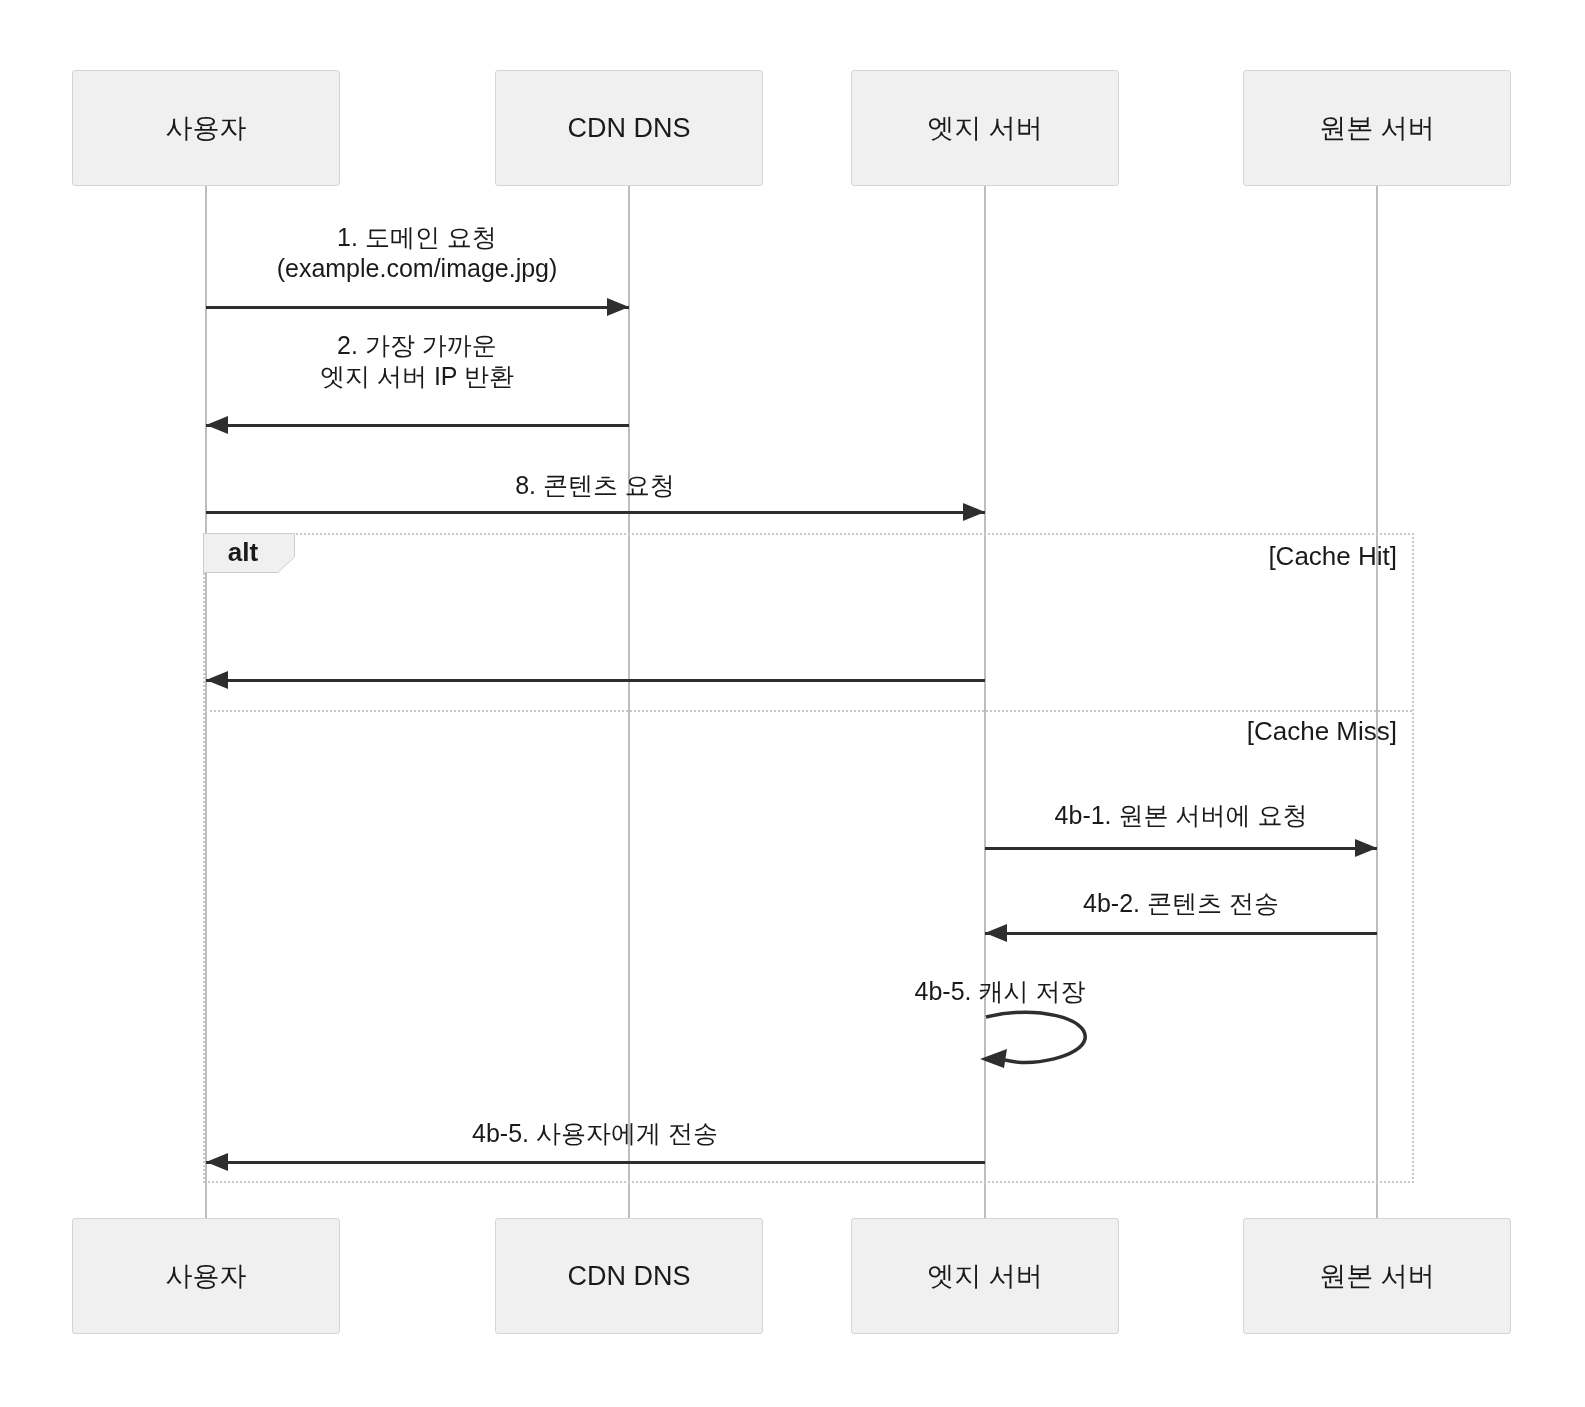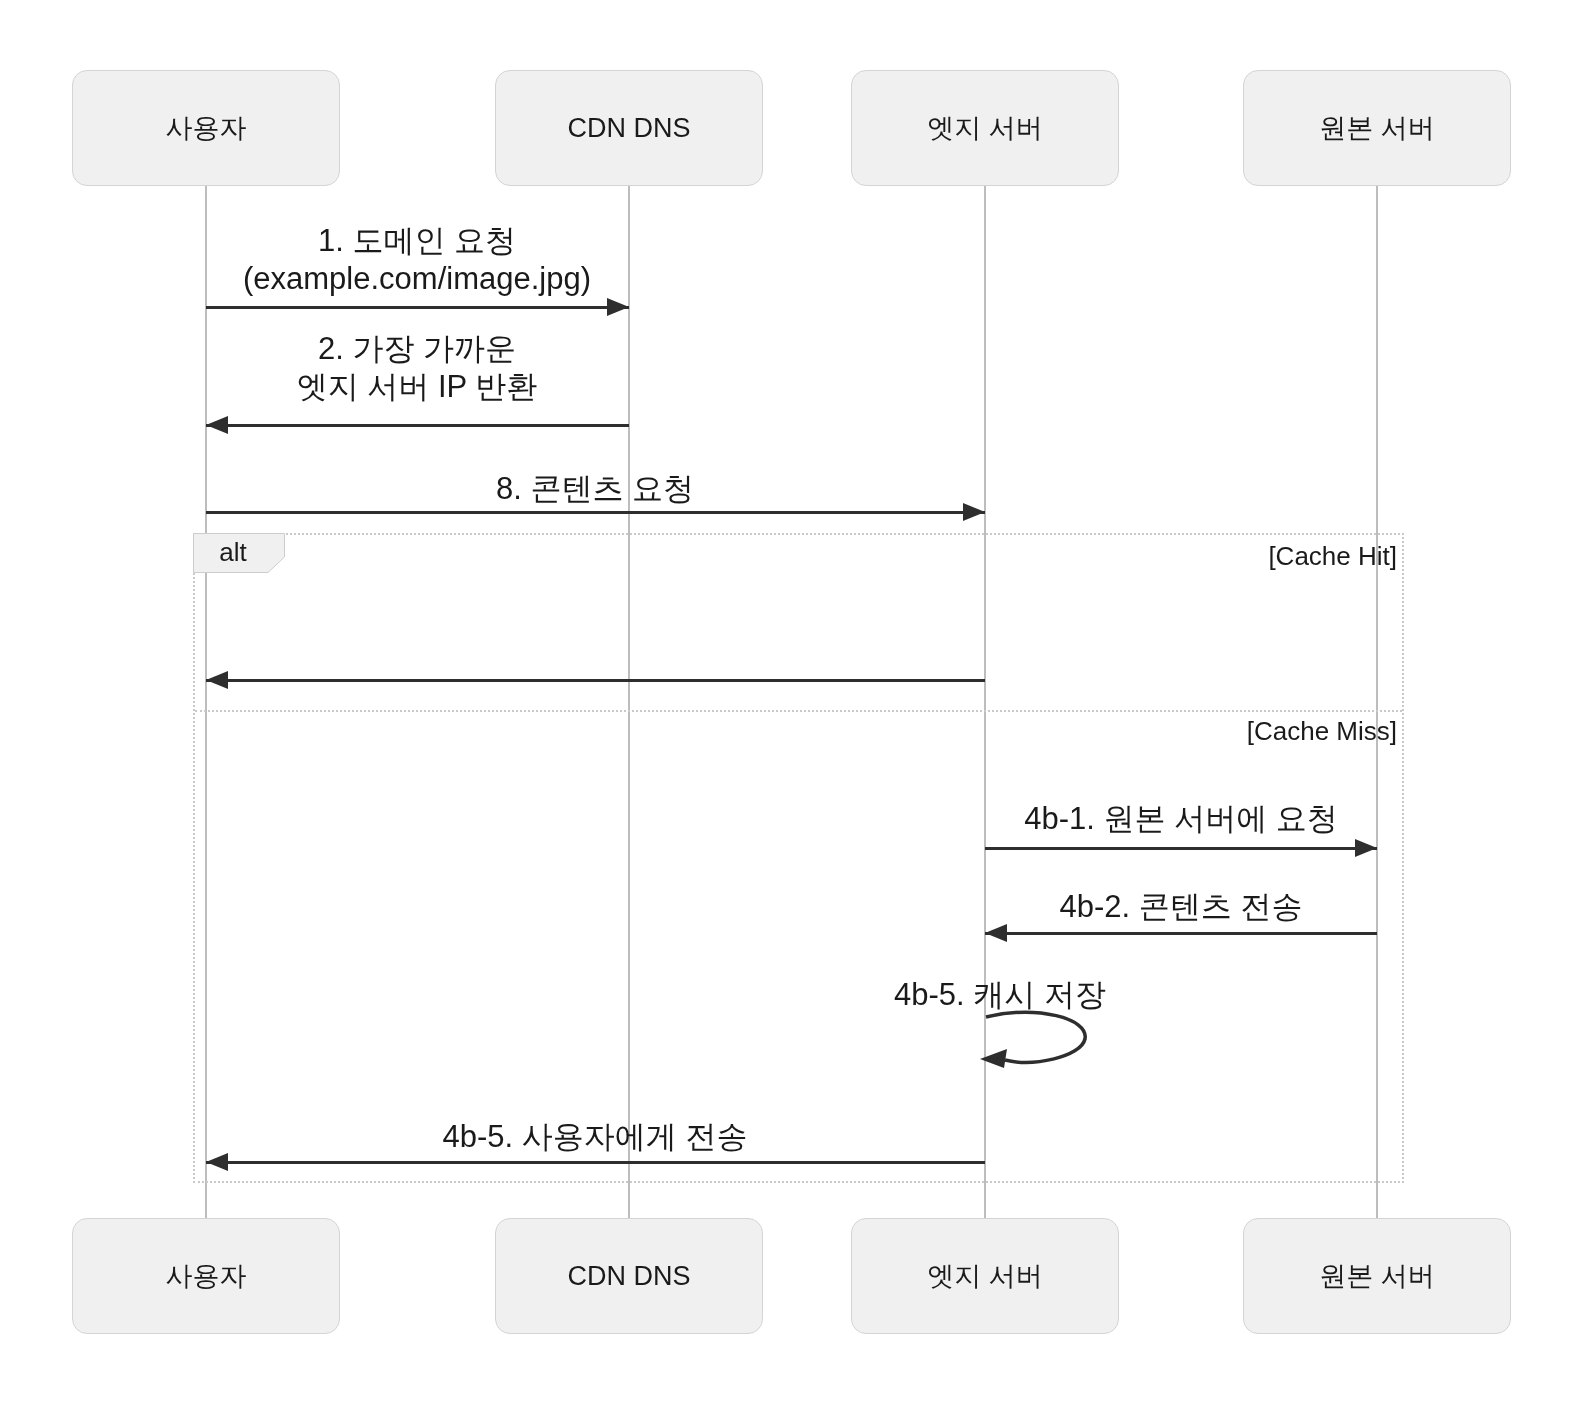--- a/index.html
+++ b/index.html
@@ -32,35 +32,35 @@
     width: 2px;
     background: var(--lifeline);
   }
 
   .actor {
     position: absolute;
     width: 268px;
     height: 116px;
     background: var(--actor-fill);
     border: 1px solid var(--actor-border);
-    border-radius: 15px;
+    border-radius: 3px;
     display: flex;
     align-items: center;
     justify-content: center;
     font-size: 27px;
     color: var(--text);
   }
   .actor.top    { top: 70px; }
   .actor.bottom { top: 1218px; }
 
   .msg-label {
     position: absolute;
     transform: translateX(-50%);
     text-align: center;
-    font-size: 31px;
+    font-size: 25px;
     line-height: 1.22;
     color: var(--text);
     white-space: pre-line;
   }
 
   .arrow {
     position: absolute;
     height: 3px;
     background: var(--arrow);
   }
@@ -70,25 +70,26 @@
     width: 0;
     height: 0;
     border-top: 9px solid transparent;
     border-bottom: 9px solid transparent;
   }
   .head.right { right: 0; border-left: 22px solid var(--arrow); }
   .head.left  { left: 0;  border-right: 22px solid var(--arrow); }
 
   .alt-frame {
     position: absolute;
-    left: 193px;
+    left: 203px;
     top: 533px;
     width: 1211px;
     height: 650px;
     border: 2px dotted var(--frame-border);
+    font-weight: bold;
   }
   .alt-divider {
     position: absolute;
     left: 0;
     right: 0;
     top: 175px;
     border-top: 2px dotted var(--frame-border);
   }
   .alt-tab {
     position: absolute;

